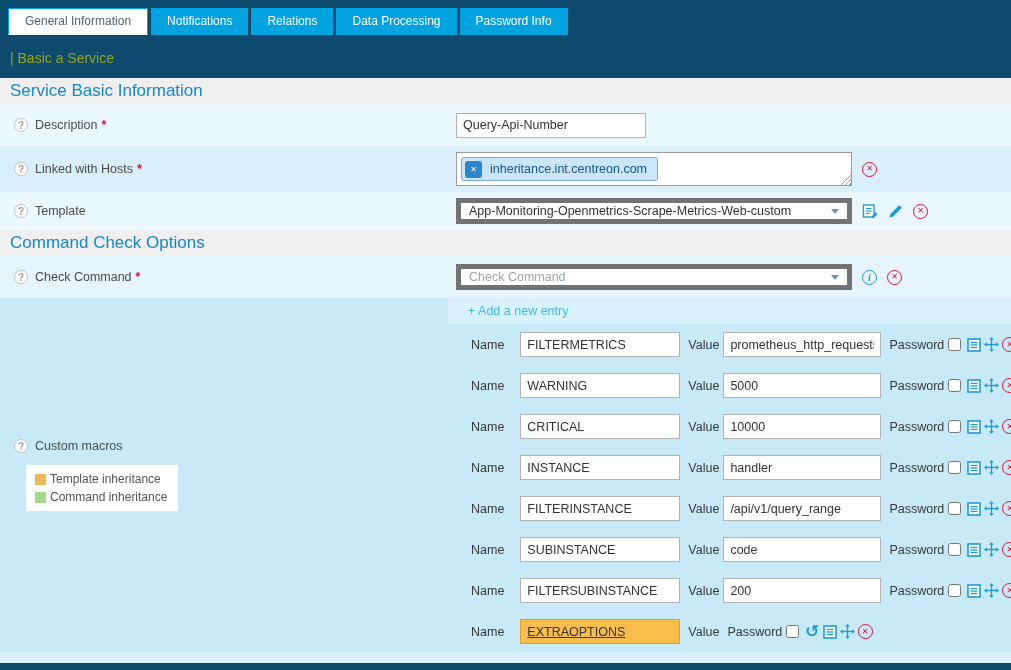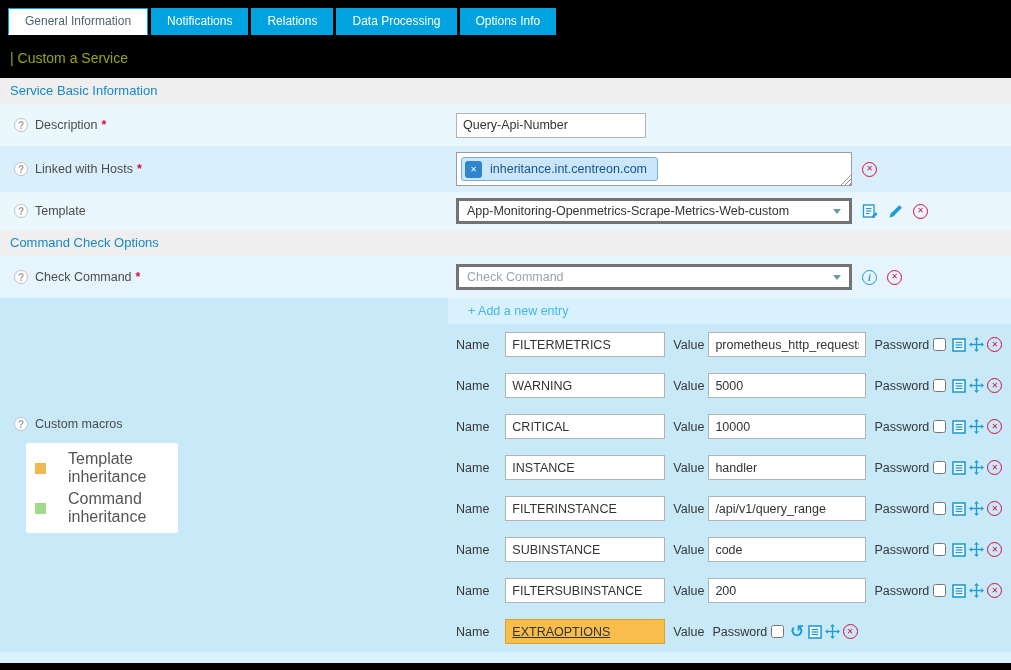--- a/index.html
+++ b/index.html
@@ -1,26 +1,26 @@
 <!DOCTYPE html>
 <html><head>
 <meta charset="utf-8">
 <style>
   * { box-sizing: border-box; }
   body { margin:0; font-family:"Liberation Sans","DejaVu Sans",sans-serif; background:#fff; }
-  .app { width:1011px; height:670px; background:#000000; overflow:hidden; position:relative; font-size:12.5px; color:#333; }
+  .app { width:1011px; height:670px; background:#0c4a6e; overflow:hidden; position:relative; font-size:12.5px; color:#333; }
 
   
   .tabbar { display:flex; gap:3px; padding:8px 0 0 8px; align-items:flex-end; }
   .tab { background:#00a3e0; color:#fff; font-size:12px; height:27px; line-height:27px; padding:0 16px; cursor:pointer; }
   .tab.active { background:#fff; color:#4f6372; border:1px solid #00a3e0; border-bottom-color:#fff; line-height:25px; }
 
   .page-title { margin:15px 0 12px 10px; font-size:14px; color:#9aa50f; }
 
-  .section-header { height:26px; line-height:26px; background:#efefef; color:#1588c9; font-size:13px; padding:0 10px; }
+  .section-header { height:26px; line-height:26px; background:#efefef; color:#1588c9; font-size:17px; padding:0 10px; }
 
   
   .form-row { display:flex; align-items:center; }
   .label-cell { width:448px; min-width:448px; padding-left:14px; display:flex; align-items:center; gap:7px; }
   .field-cell { flex:1; display:flex; align-items:center; gap:10px; padding-left:8px; }
   .row-a { background:#eaf7fe; }
   .row-b { background:#d9effb; }
   .row-desc { height:42px; }
   .row-hosts { height:46px; }
   .row-template { height:38px; }
@@ -34,67 +34,67 @@
   .w190 { width:190px; }
 
   
   .tagbox { width:396px; height:34px; border:1px solid #9c9c9c; background:#fff; position:relative; padding:4px; cursor:text; }
   .chip { display:inline-flex; align-items:center; background:#cbe5fb; border:1px solid #77aede; border-radius:3px; height:24px; padding:0 10px 0 3px; gap:8px; }
   .chip-x { width:17px; height:17px; border-radius:3px; background:#2f86cc; color:#fff; font-size:8px; display:flex; align-items:center; justify-content:center; cursor:pointer; }
   .chip-t { color:#14568e; }
   .rz { position:absolute; right:0; bottom:0; width:11px; height:11px; background:repeating-linear-gradient(135deg, transparent 0 2px, #9c9c9c 2px 3px); clip-path:polygon(100% 0, 100% 100%, 0 100%); cursor:nwse-resize; }
 
   
-  .selectbox { width:396px; height:26px; border:3px solid #737373; background:#fff; display:flex; align-items:center; padding:0 26px 0 8px; position:relative; cursor:pointer; white-space:nowrap; overflow:hidden; }
+  .selectbox { width:396px; height:26px; border:5px solid #737373; background:#fff; display:flex; align-items:center; padding:0 26px 0 8px; position:relative; cursor:pointer; white-space:nowrap; overflow:hidden; }
   .chev { position:absolute; right:8px; top:50%; margin-top:-2.5px; width:0; height:0; border-left:4.5px solid transparent; border-right:4.5px solid transparent; border-top:5.5px solid #7096ad; }
   .ph { color:#9aa4ab; }
 
   
   .icx { width:15px; height:15px; min-width:15px; border-radius:50%; border:1.5px solid #e00b3d; color:#e00b3d; font-size:8px; font-weight:bold; display:inline-flex; align-items:center; justify-content:center; cursor:pointer; line-height:1; }
   .ici { width:15px; height:15px; min-width:15px; border-radius:50%; border:1.5px solid #1e9bd7; color:#1e9bd7; font-size:10px; font-weight:bold; font-style:italic; display:inline-flex; align-items:center; justify-content:center; cursor:pointer; font-family:"Liberation Serif",serif; }
   .iconbtn { cursor:pointer; display:inline-flex; align-items:center; }
 
   
   .macros { display:flex; background:#c7e9f8; }
   .macros-left { width:448px; min-width:448px; padding-left:14px; display:flex; flex-direction:column; justify-content:center; gap:12px; }
   .macros-label { display:flex; align-items:center; gap:7px; }
   .legend { background:#fff; width:152px; padding:7px 9px; border-radius:2px; display:flex; flex-direction:column; gap:4px; margin-left:12px; }
-  .legend-row { display:flex; align-items:center; gap:22px; font-size:16px; color:#555; }
+  .legend-row { display:flex; align-items:center; gap:4px; font-size:12px; color:#555; }
   .sw { width:11px; height:11px; min-width:11px; }
 
   .macros-right { flex:1; }
   .add-strip { height:26px; line-height:26px; background:#d9f1fc; padding-left:20px; }
   .add-link { color:#3fb9ec; cursor:pointer; }
 
   .macro-row { display:flex; align-items:center; padding:8px 0 8px 8px; }
-  .mlbl { color:#383838; }
+  .mlbl { color:#383838;margin-left:15px; }
   .m-name { width:160px; margin-left:16px; }
   .m-val { width:158px; margin-left:4px; }
   .ml8 { margin-left:8px; }
   .cb { width:13px; height:13px; margin:0 6px 0 4px; cursor:pointer; }
   .icons { display:flex; align-items:center; gap:3px; }
   .undo { color:#1e9bd7; font-size:17px; line-height:13px; font-weight:bold; cursor:pointer; font-family:"DejaVu Sans",sans-serif; }
   .inherited { background:#f8bd4b; border-color:#dba22e;text-decoration:underline; }
 
   .bottom-strip { height:11px; background:#d9f1fc; }
 </style>
 </head>
 <body>
 
 <div class="app">
 
   <div class="tabbar">
       <div class="tab active">General Information</div>
       <div class="tab">Notifications</div>
       <div class="tab">Relations</div>
       <div class="tab">Data Processing</div>
-      <div class="tab">Options Info</div>
-    </div>
-
-  <div class="page-title">| Custom a Service</div>
+      <div class="tab">Password Info</div>
+    </div>
+
+  <div class="page-title">| Basic a Service</div>
 
   <div class="section-header">Service Basic Information</div>
 
   <div class="form-row row-a row-desc">
     <div class="label-cell">
       <span class="help">?</span>
       <span class="lbl">Description</span>
       <span class="req">*</span>
     </div>
     <div class="field-cell">

